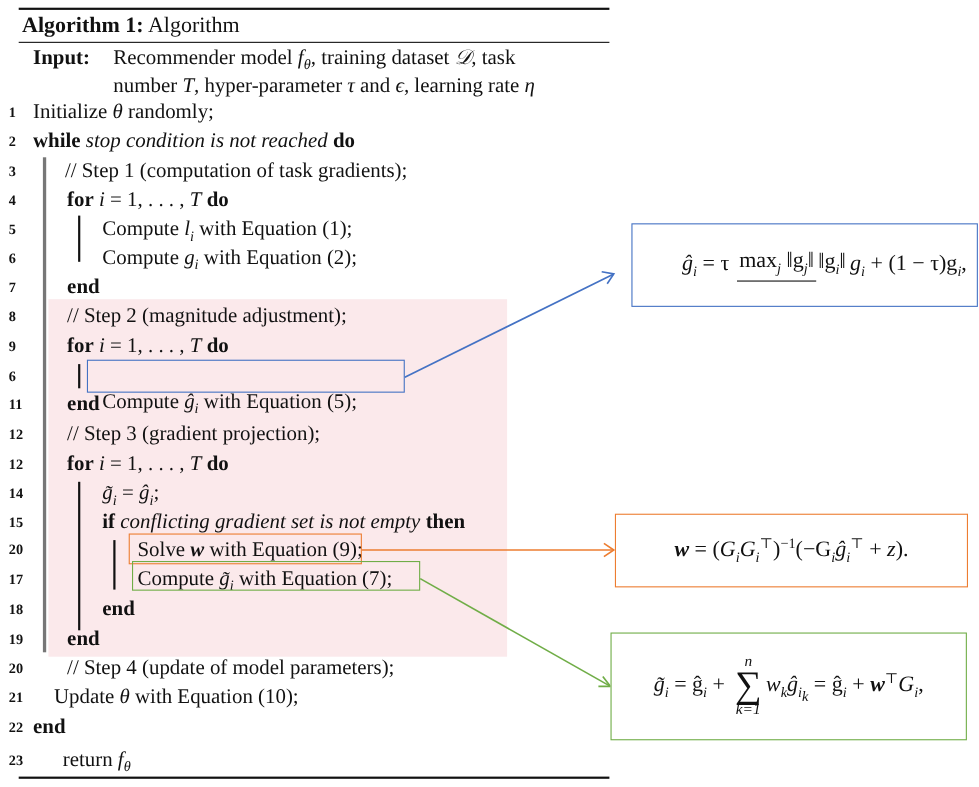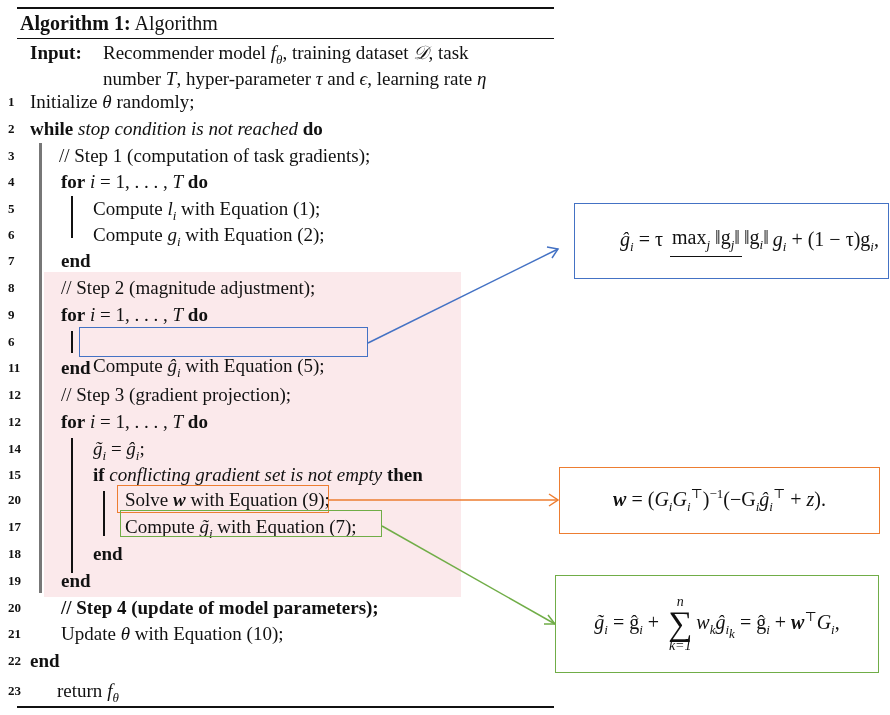--- a/index.html
+++ b/index.html
@@ -129,25 +129,25 @@
     <div class="line" style="top: 541px;">
       <span class="ln">18</span>
       <span class="txt" style="left: 93px;"><b>end</b></span>
     </div>
     <div class="line" style="top: 568px;">
       <span class="ln">19</span>
       <span class="txt" style="left: 61px;"><b>end</b></span>
     </div>
     <div class="line" style="top: 595px;">
       <span class="ln">20</span>
-      <span class="txt" style="left: 61px; font-weight: bold;">// Step 4 (update of model parameters);</span>
+      <span class="txt" style="left: 61px;">// Step 4 (update of model parameters);</span>
     </div>
     <div class="line" style="top: 621px;">
       <span class="ln">21</span>
-      <span class="txt" style="left: 61px;">Update <i>θ</i> with Equation (10);</span>
+      <span class="txt" style="left: 49px;">Update <i>θ</i> with Equation (10);</span>
     </div>
     <div class="line" style="top: 648px;">
       <span class="ln">22</span>
       <span class="txt" style="left: 30px;"><b>end</b></span>
     </div>
     <div class="line" style="top: 678px;">
       <span class="ln">23</span>
       <span class="txt" style="left: 30px; margin-left: 27px;">return <i>f<sub>θ</sub></i></span>
     </div>
   </div>

